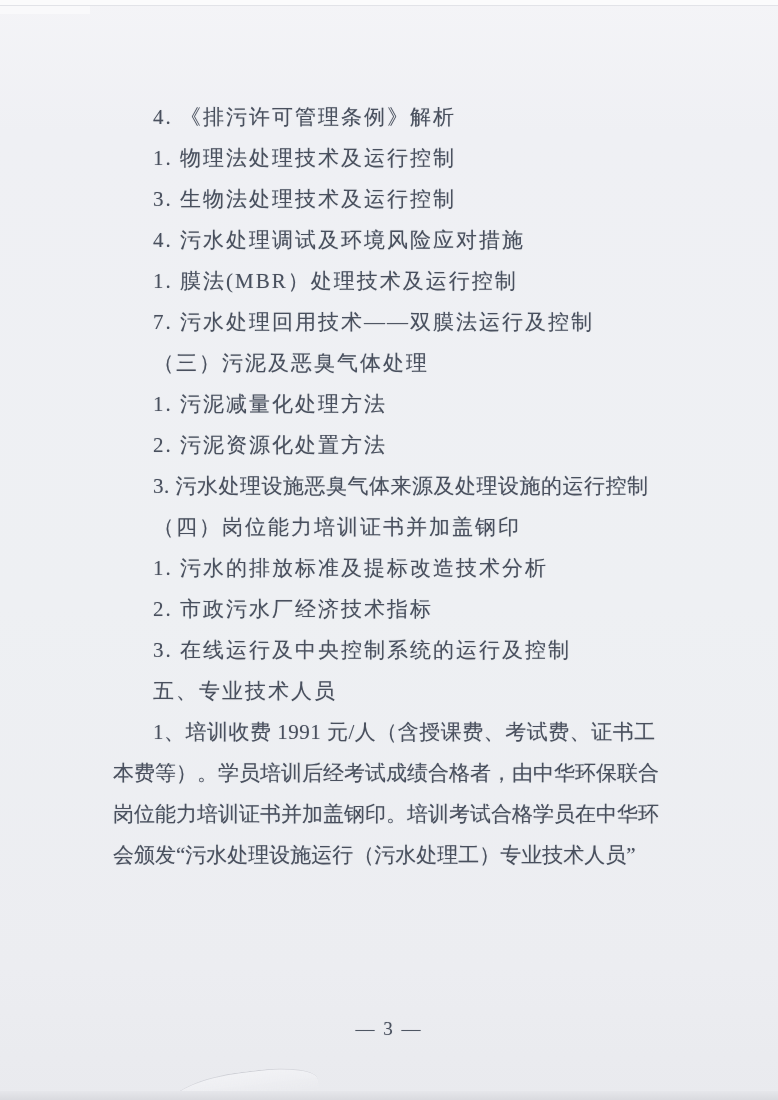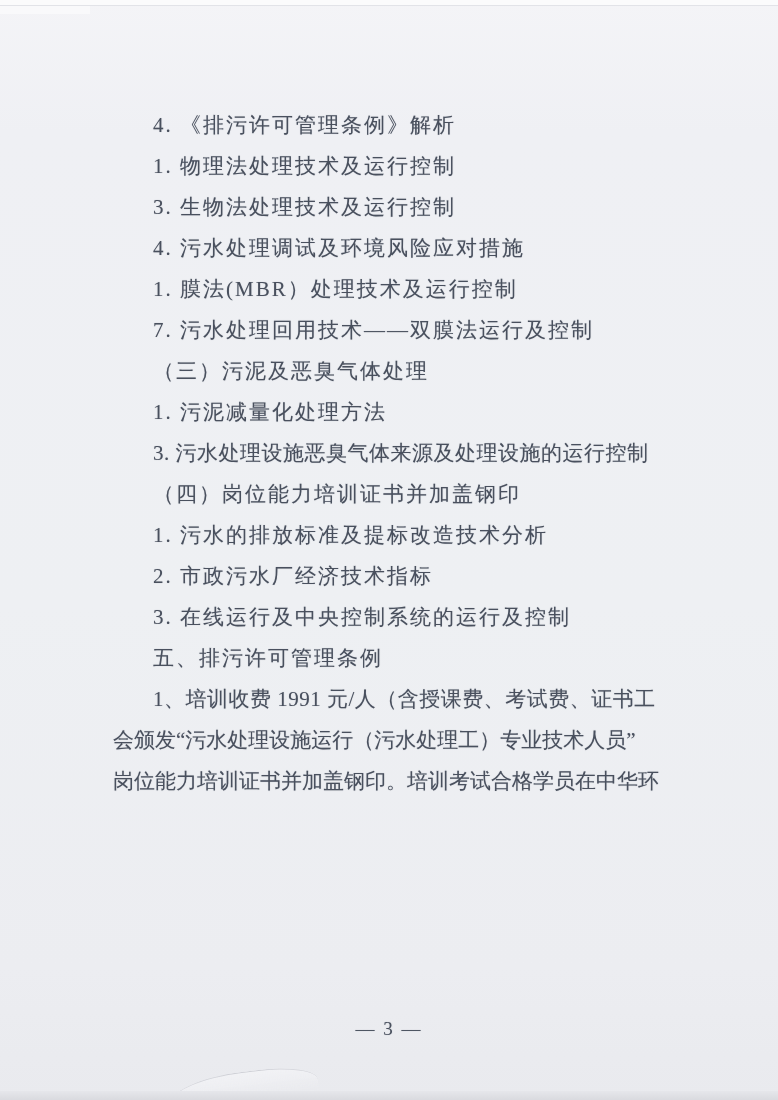--- a/index.html
+++ b/index.html
@@ -44,21 +44,21 @@
     top: 1072px;
     width: 150px;
     height: 26px;
     border-top: 1px solid rgba(172,175,185,0.45);
     border-radius: 50% 40% 0 0 / 90% 60% 0 0;
     transform: rotate(-7deg);
     background: linear-gradient(180deg, rgba(250,250,252,0.5), rgba(236,237,241,0));
   }
   .content {
     position: absolute;
-    top: 105px;
+    top: 97px;
     left: 113px;
     width: 560px;
     font-family: Liberation Serif, serif;
   }
   .line {
     height: 41px;
     line-height: 41px;
     font-size: 21px;
     letter-spacing: 2px;
     white-space: pre;
@@ -89,29 +89,31 @@
 
   <div class="content">
     <div class="line indent">4. 《排污许可管理条例》解析</div>
     <div class="line indent">1. 物理法处理技术及运行控制</div>
     <div class="line indent">3. 生物法处理技术及运行控制</div>
     <div class="line indent">4. 污水处理调试及环境风险应对措施</div>
     <div class="line indent">1. 膜法(MBR）处理技术及运行控制</div>
     <div class="line indent">7. 污水处理回用技术——双膜法运行及控制</div>
     <div class="line indent">（三）污泥及恶臭气体处理</div>
     <div class="line indent">1. 污泥减量化处理方法</div>
+    <div class="line indent">2. 污泥资源化处置方法</div>
     <div class="line indent tight">3. 污水处理设施恶臭气体来源及处理设施的运行控制</div>
     <div class="line indent">（四）岗位能力培训证书并加盖钢印</div>
     <div class="line indent">1. 污水的排放标准及提标改造技术分析</div>
     <div class="line indent">2. 市政污水厂经济技术指标</div>
     <div class="line indent">3. 在线运行及中央控制系统的运行及控制</div>
-    <div class="line indent">五、排污许可管理条例</div>
+    <div class="line indent">五、专业技术人员</div>
     <div class="line indent tight">1、培训收费 1991 元/人（含授课费、考试费、证书工</div>
+    <div class="line flush">本费等）。学员培训后经考试成绩合格者，由中华环保联合</div>
+    <div class="line flush">岗位能力培训证书并加盖钢印。培训考试合格学员在中华环</div>
     <div class="line flush">会颁发“污水处理设施运行（污水处理工）专业技术人员”</div>
-    <div class="line flush">岗位能力培训证书并加盖钢印。培训考试合格学员在中华环</div>
   </div>
 
   <div class="page-number">— 3 —</div>
 
   <div class="scan-crease"></div>
   <div class="scan-edge-bottom"></div>
 
 </div>
 
 </body></html>

